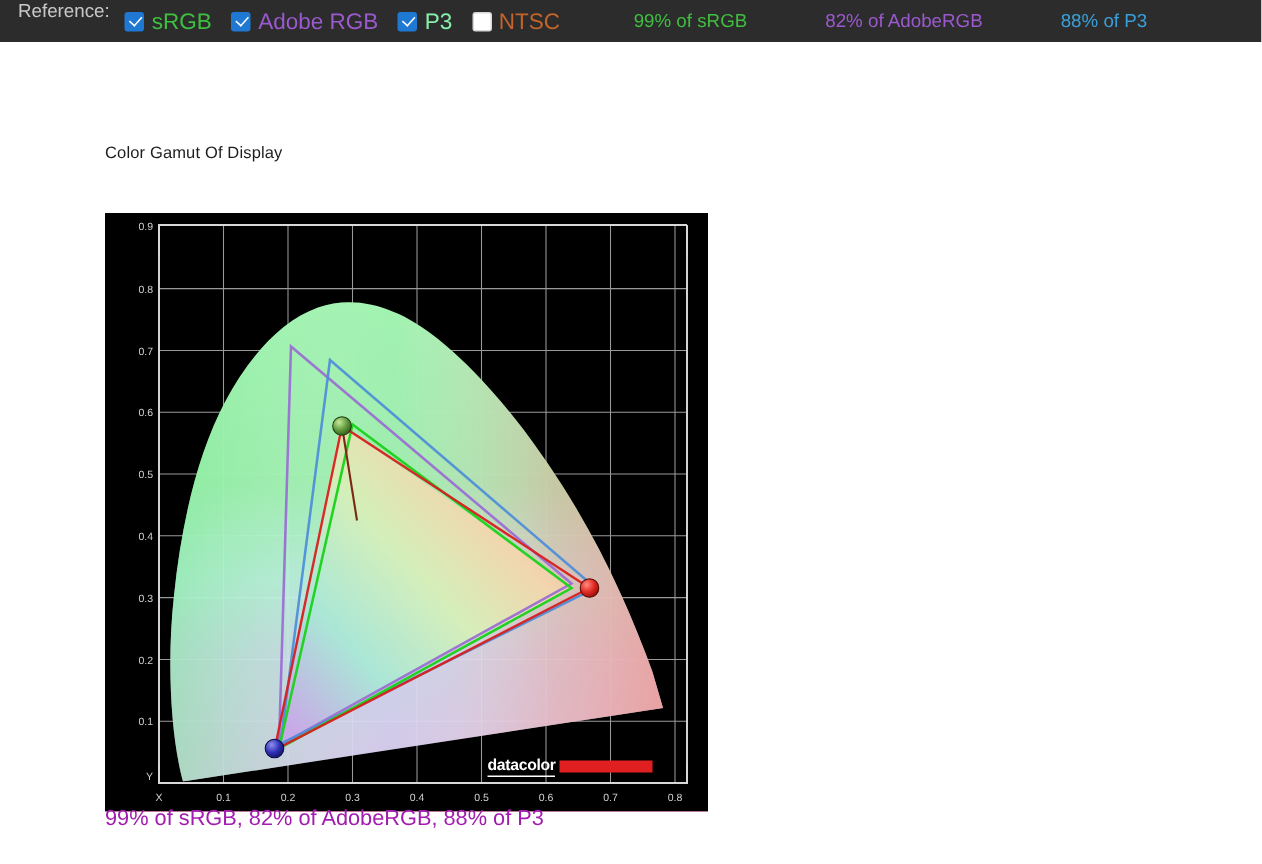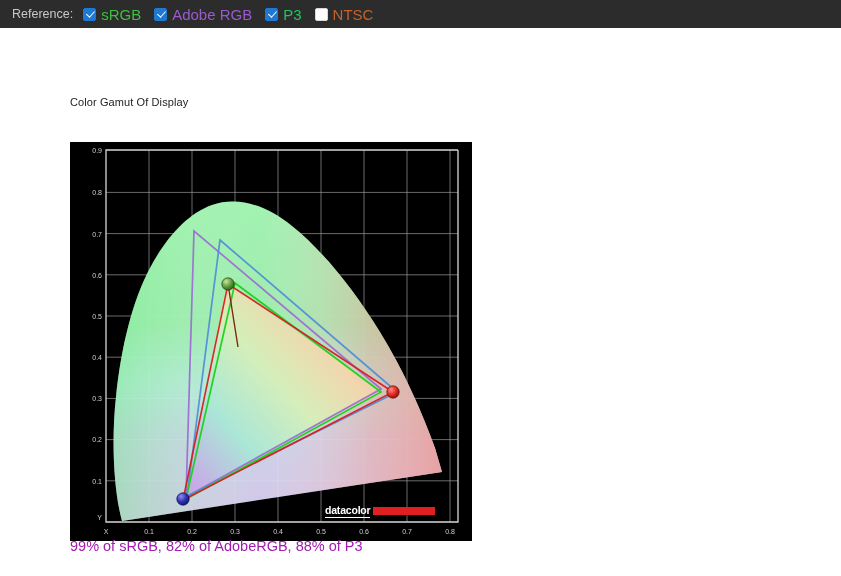--- a/index.html
+++ b/index.html
@@ -13,21 +13,20 @@
     font-family: "Liberation Sans", sans-serif;
     overflow: hidden;
   }
 
   
   #reference-bar {
     width: 841px;
     height: 28px;
     background: #2c2c2c;
     display: flex;
-    align-items: center;
     box-sizing: border-box;
     padding-left: 12px;
     font-size: 12.5px;
     white-space: nowrap;
   }
   #reference-bar .ref-label {
     color: #c8c8c8;
     margin-right: 10px;
     font-size: 12.5px;
   }
@@ -161,28 +160,33 @@
     <span class="ref-name" style="color:#3fbf3f">sRGB</span>
   </div>
 
   <div class="ref-item">
     <span class="cb checked"></span>
     <span class="ref-name" style="color:#9b59d0">Adobe RGB</span>
   </div>
 
   <div class="ref-item">
     <span class="cb checked"></span>
-    <span class="ref-name" style="color:#22c55e">P3</span>
+    <span class="ref-name" style="color:#86efac">P3</span>
   </div>
 
   <div class="ref-item">
     <span class="cb unchecked"></span>
     <span class="ref-name" style="color:#c4632a">NTSC</span>
   </div>
 
+  <div class="pct-group">
+    <span class="pct" style="color:#3fbf3f">99% of sRGB</span>
+    <span class="pct" style="color:#9b59d0">82% of AdobeRGB</span>
+    <span class="pct" style="color:#3a9fd8">88% of P3</span>
+  </div>
 </div>
 
 <div id="page-body">
 
   <div id="chart-title">Color Gamut Of Display</div>
 
   <div id="gamut-chart">
     <svg width="402" height="399" viewBox="0 0 402 399" xmlns="http://www.w3.org/2000/svg">
       <defs>
 

